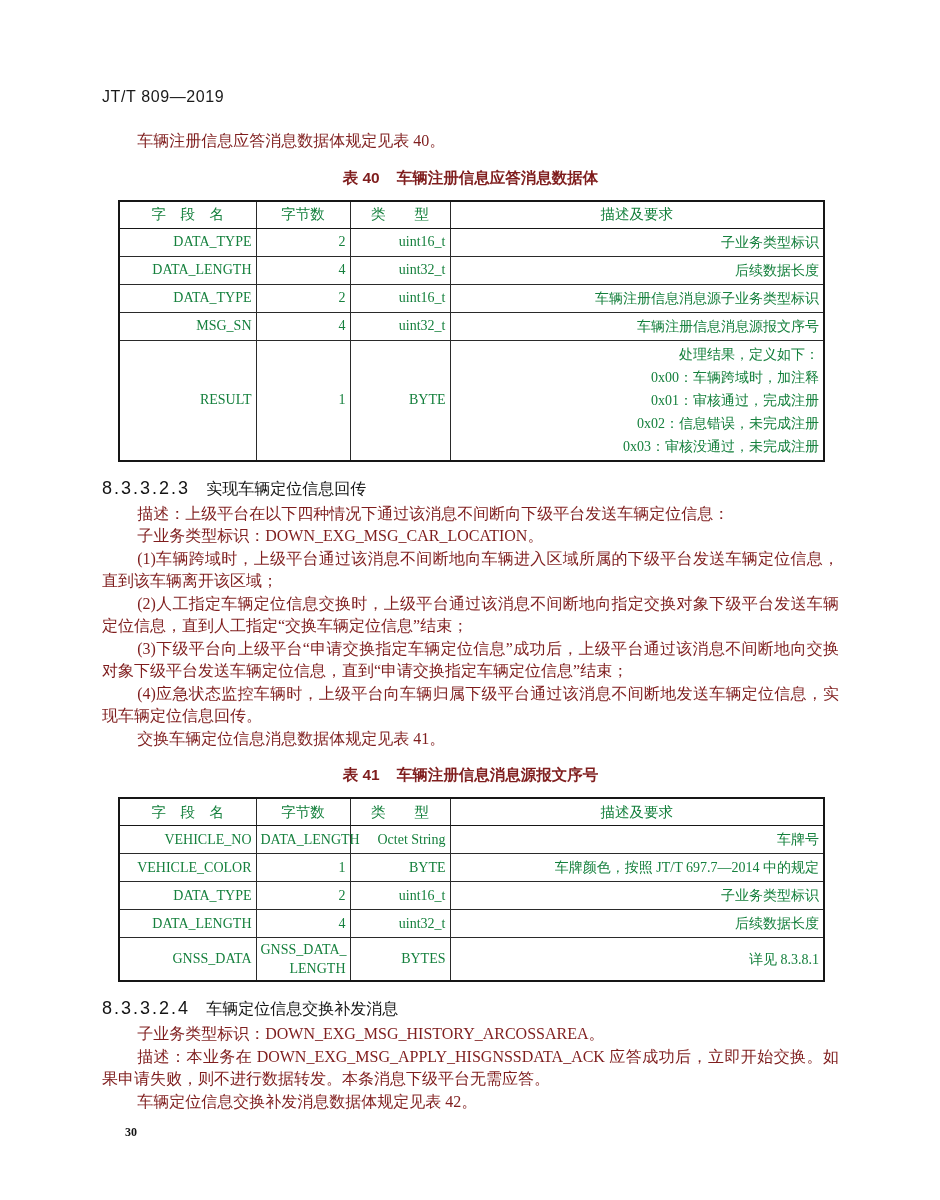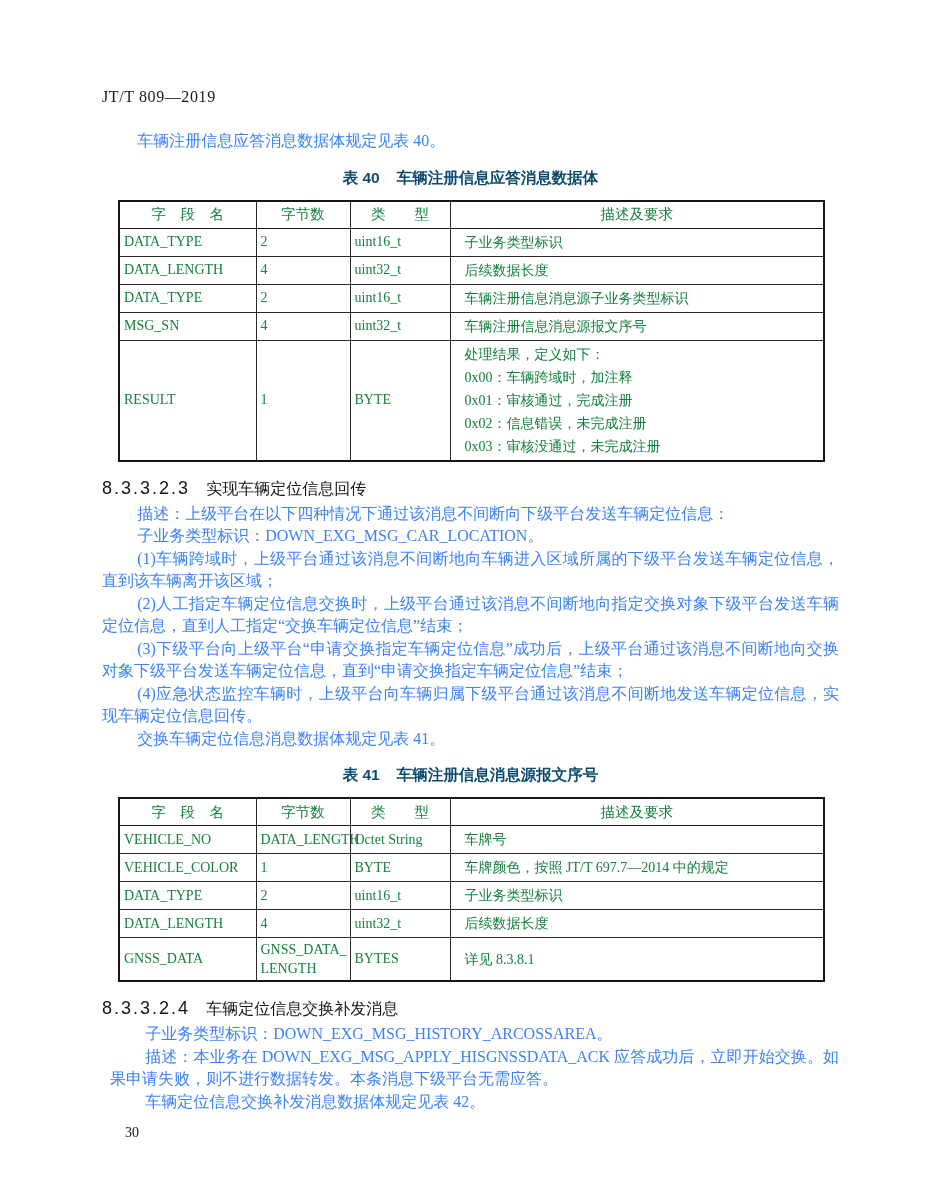--- a/index.html
+++ b/index.html
@@ -6,69 +6,70 @@
   body {
     width:940px; height:1200px;
     background:#ffffff; color:#141414;
     font-family:"Liberation Serif","DejaVu Serif",serif;
     -webkit-font-smoothing:antialiased;
   }
   .page { position:relative; width:940px; height:1200px; overflow:hidden; background:#fff; }
   .content { position:absolute; left:102px; top:88px; width:737px; }
 
   .doc-header {
-    font-family:Liberation Serif, serif;
+    font-family:Liberation Sans, sans-serif;
     font-size:16px; letter-spacing:0.6px; color:#1a1a1a;
   }
 
   .para {
     font-size:16px; line-height:22.5px; margin:0;
     text-align:justify; text-align-last:left; text-indent:2.2em;
-    color:#3b82f6;
+    color:#7f1d1d;
   }
   .intro-para { margin-top:24px; }
 
   .table-caption {
     font-family:"Liberation Sans","DejaVu Sans",sans-serif;
     font-weight:bold; font-size:15.5px; text-align:center;
-    margin:15px 0 11px 0; color:#0c4a6e;
+    margin:15px 0 11px 0; color:#7f1d1d;
   }
   .table-caption .cap-label { margin-right:1.1em; }
 
   table.spec {
     border-collapse:collapse; table-layout:fixed;
     width:705px; margin-left:16px;
     border:2px solid #161616;
   }
   table.spec th, table.spec td {
     border:1px solid #2a2a2a;
     font-size:14px; font-weight:normal;
     padding:2px 4px; color:#15803d;
   }
   table.spec thead th {
     height:22px; border-bottom:1.8px solid #161616;
     font-size:14.5px;
   }
-  table.spec td { height:21px; text-align:left; }
-  table.spec td.desc { text-align:left; padding-left:14px; }
+  table.spec td { height:21px; text-align:right; }
+  table.spec td.desc { text-align:right; padding-left:14px; }
   table.spec td.desc div { line-height:23px; }
   table.spec td.cc div { line-height:19px; }
   col.c1 { width:137px; } col.c2 { width:94px; } col.c3 { width:100px; } col.c4 { width:374px; }
 
   .section-heading { margin:15px 0 0 0; font-size:16px; line-height:22px; }
   .section-heading .sec-num {
     font-family:"Liberation Sans","DejaVu Sans",sans-serif;
     letter-spacing:2px; margin-right:0.9em; font-size:18px;
   }
   .body-block { margin-top:3px; }
-  .body-block2 { margin-top:3px;margin-left:8px; }
+  .body-block2 { margin-top:3px; }
 
   .page-number {
-    font-size:14px; margin:12px 0 0 23px;
+    font-size:12px; margin:12px 0 0 23px;
     font-family:"Liberation Serif","DejaVu Serif",serif;
+    font-weight:bold;
   }
 </style>
 </head>
 <body>
 
 <div class="page">
   <div class="content">
 
     <div class="doc-header">JT/T 809—2019</div>
 

